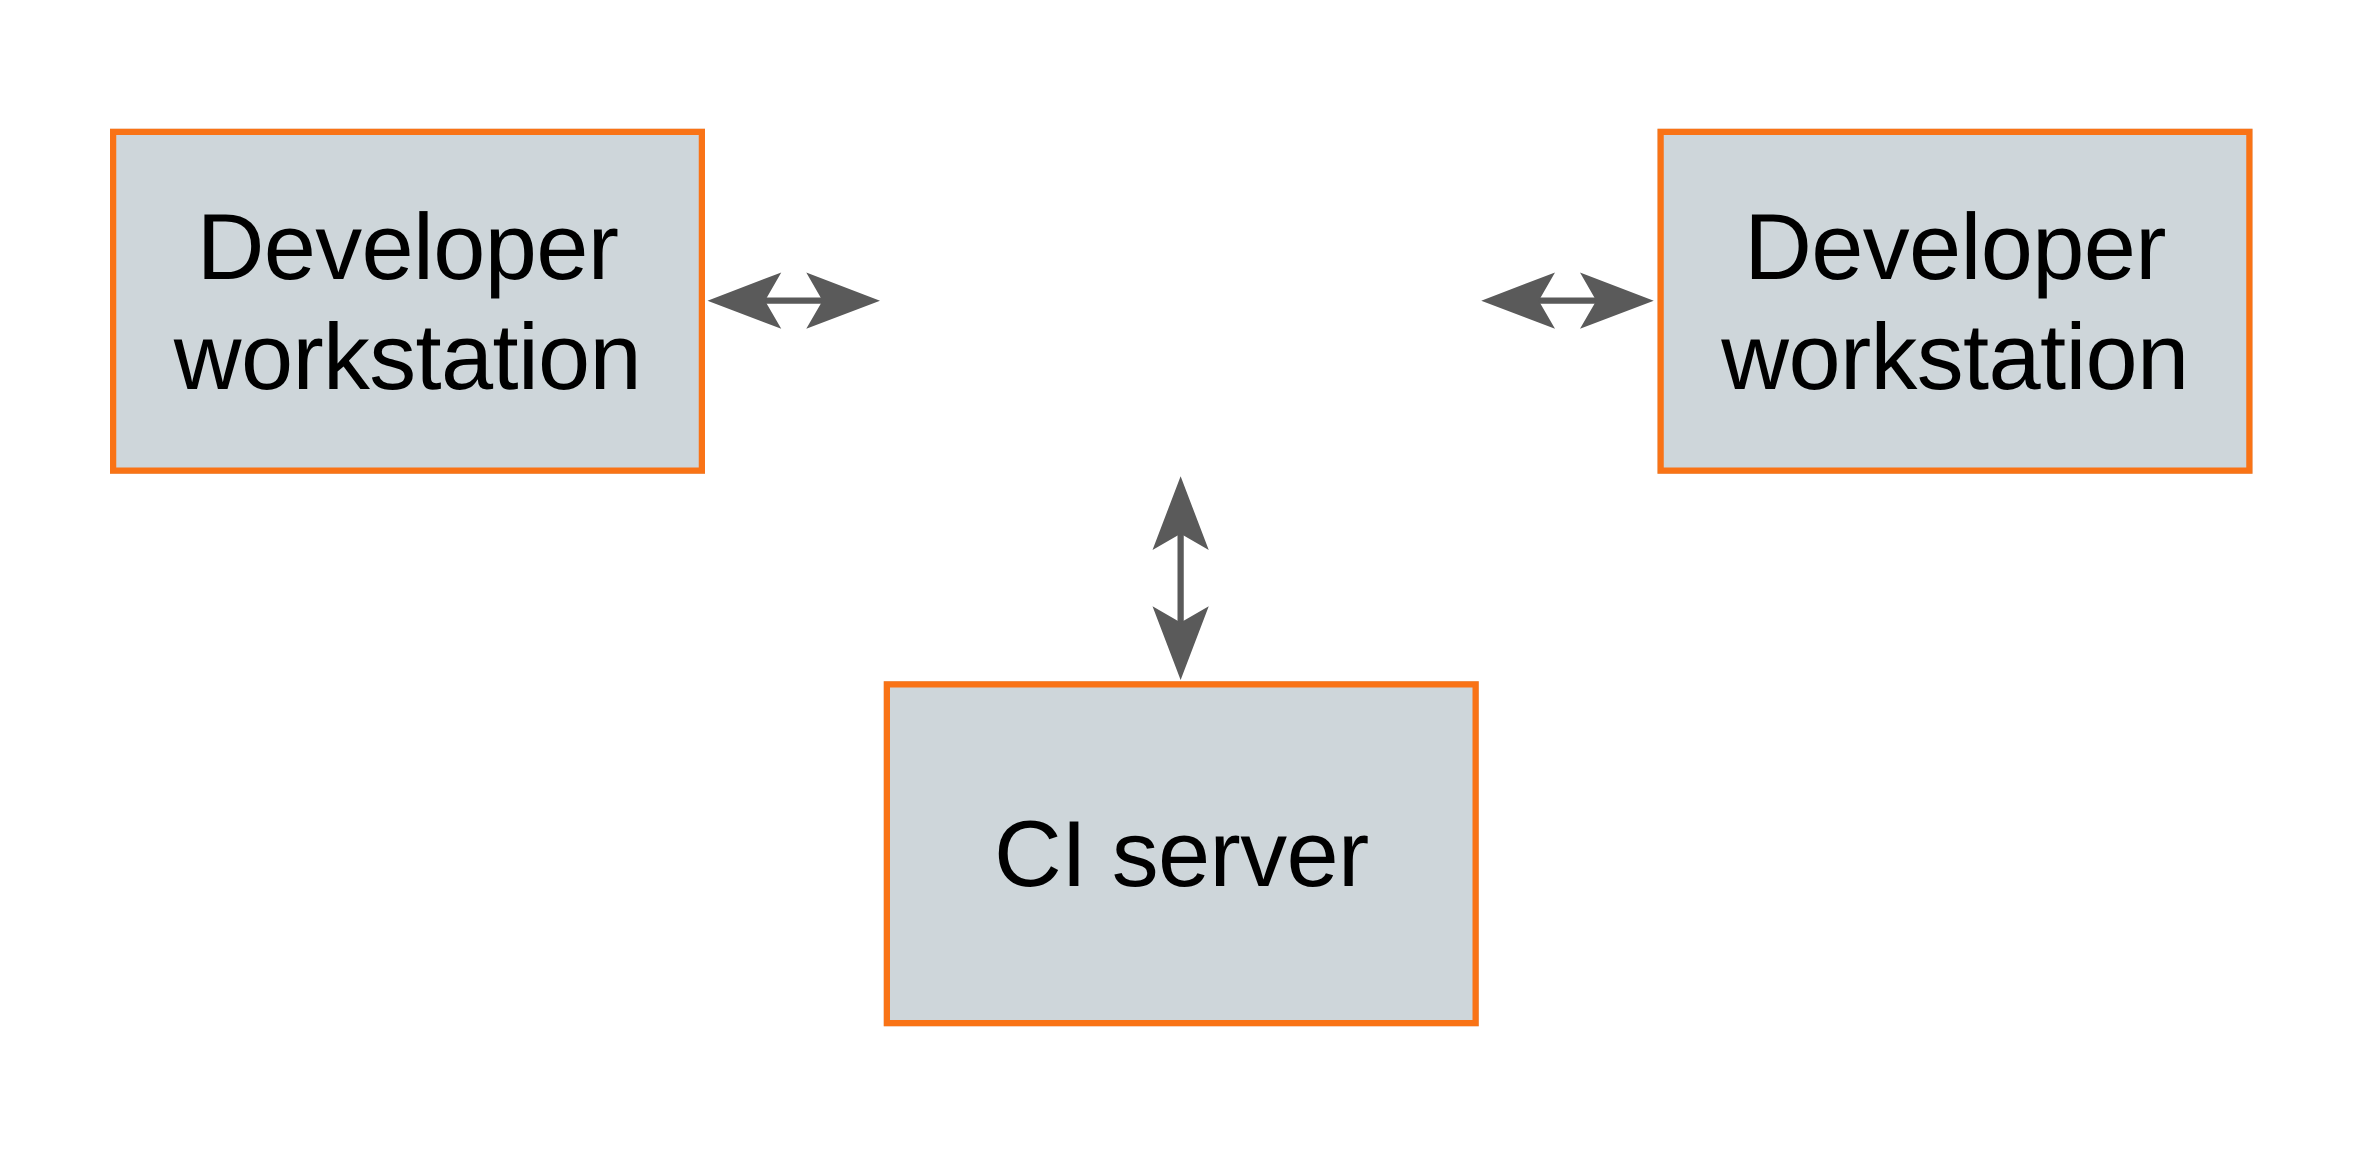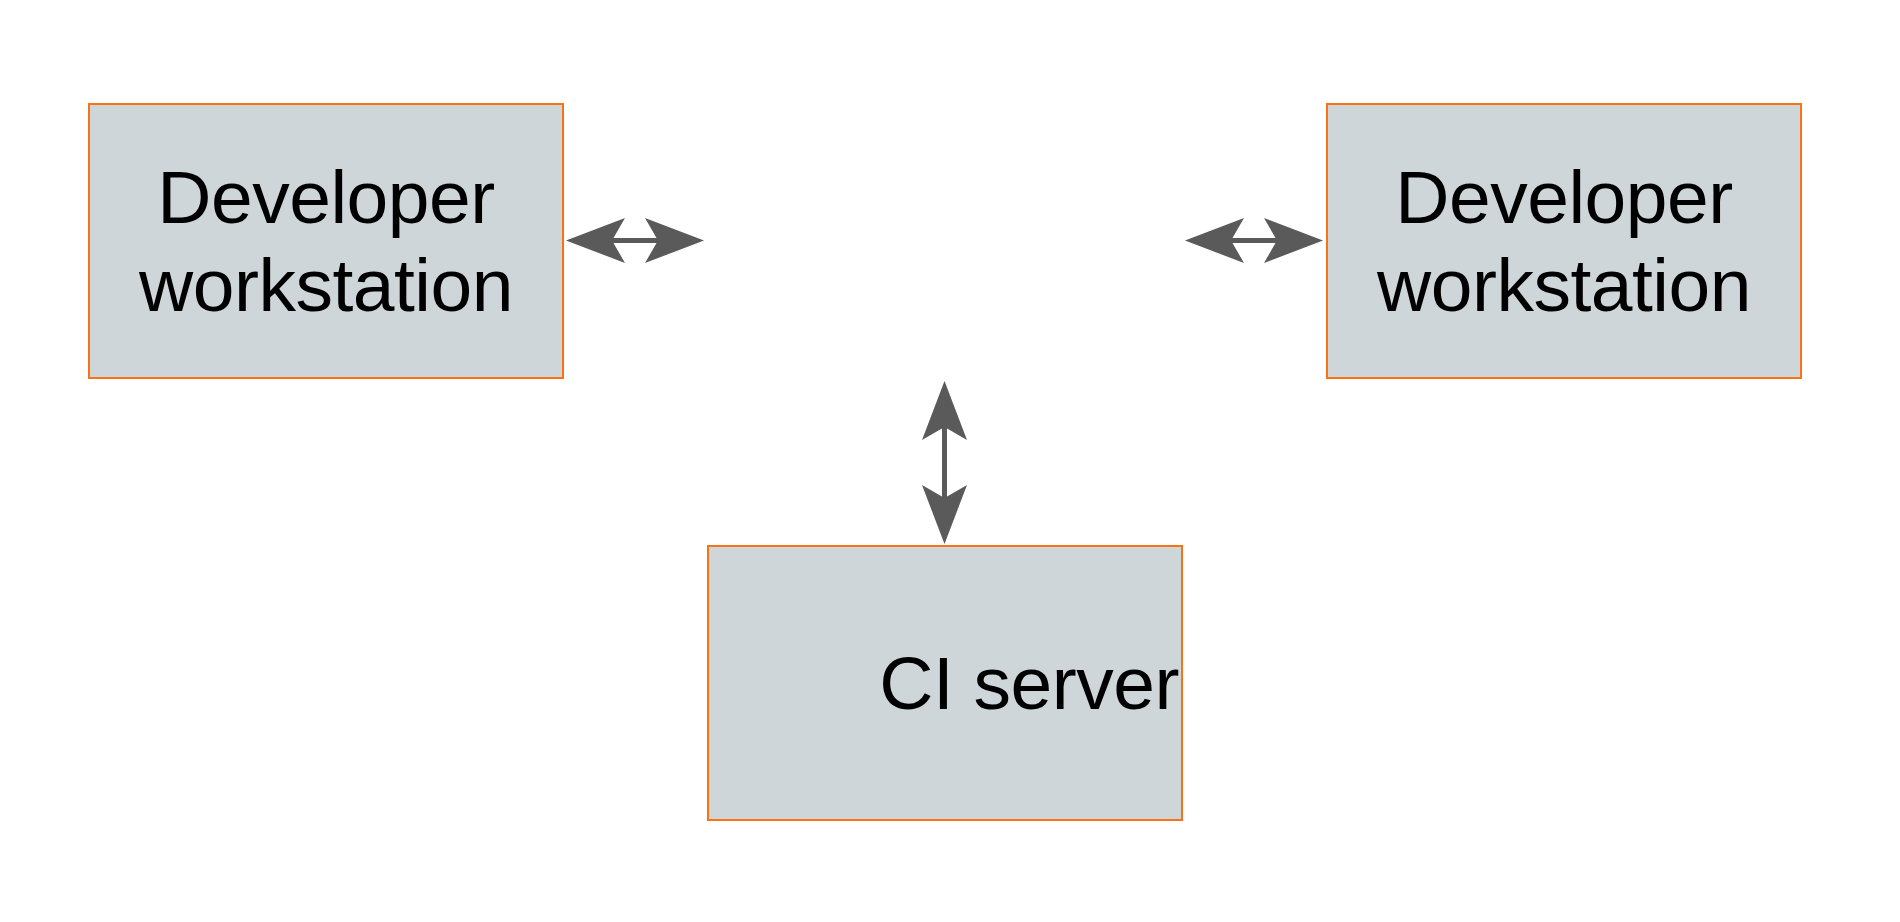--- a/index.html
+++ b/index.html
@@ -16,21 +16,21 @@
   #diagram {
     position: relative;
     width: 1900px;
     height: 922px;
     background: #ffffff;
   }
   .node {
     position: absolute;
     box-sizing: border-box;
     background: #ced6da;
-    border: 2px solid #f97316;
+    border: 5px solid #f97316;
     display: flex;
     align-items: center;
     justify-content: center;
     text-align: center;
   }
   .node-label {
     font-family: "Liberation Sans", sans-serif;
     font-size: 75px;
     line-height: 88px;
     color: #000000;
@@ -78,17 +78,17 @@
     <span class="node-label">Developer
 workstation</span>
   </div>
 
 
   <div class="node" style="left:1326px; top:103px; width:476px; height:276px;">
     <span class="node-label">Developer
 workstation</span>
   </div>
 
-  <div class="node" style="left:707px; top:545px; width:476px; height:276px;justify-content:flex-end;">
+  <div class="node" style="left:707px; top:545px; width:476px; height:276px;">
     <span class="node-label">CI server</span>
   </div>
 
 </div>
 
 </body></html>

